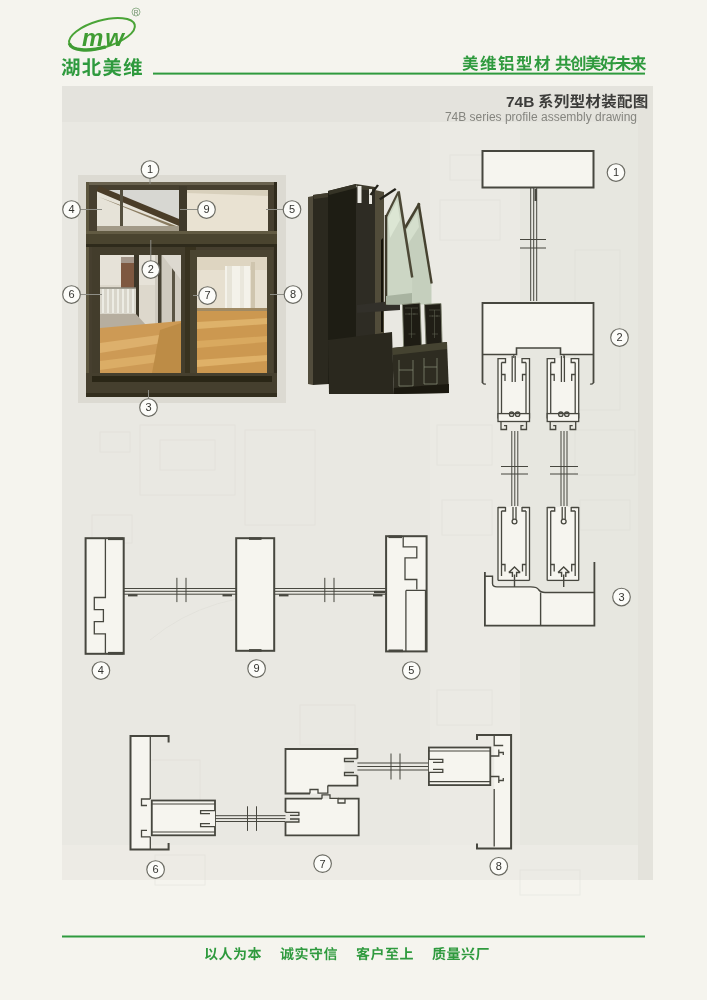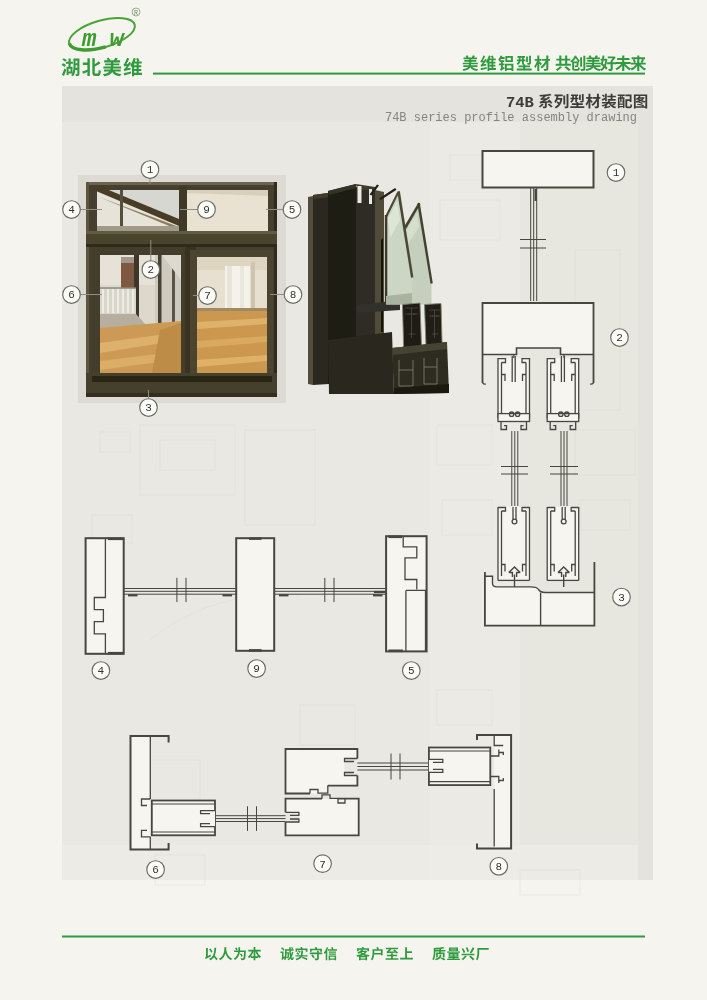--- a/index.html
+++ b/index.html
@@ -1,16 +1,16 @@
 <!DOCTYPE html>
 <html><head><meta charset="utf-8">
 <style>
 html,body{margin:0;padding:0;background:#f5f4ee;}
 #page{position:relative;width:707px;height:1000px;background:#f5f4ee;overflow:hidden;
-font-family:Liberation Mono, monospace;}
+font-family:Liberation Sans, sans-serif;}
 svg{position:absolute;top:0;left:0;}
 </style></head><body>
 <div id="page">
 <svg width="707" height="1000" viewBox="0 0 707 1000">
 <defs>
 <path id="g6765" d="M437 413H263L358 451C346 500 309 571 273 626H437ZM564 413V626H733C714 568 677 492 648 442L734 413ZM165 586C198 533 230 462 241 413H51V298H366C278 195 149 99 23 46C51 22 89 -24 108 -54C228 6 346 105 437 218V-89H564V219C655 105 772 4 892 -56C910 -26 949 21 976 45C851 98 723 194 637 298H950V413H756C787 459 826 527 860 592L744 626H911V741H564V850H437V741H98V626H269Z"></path>
 <path id="g8d28" d="M602 42C695 6 814 -50 880 -89L965 -9C895 25 778 78 685 112ZM535 319V243C535 177 515 73 209 3C238 -21 275 -64 291 -89C616 2 661 140 661 240V319ZM294 463V112H414V353H772V104H899V463H624L634 534H958V639H644L650 719C741 730 826 744 901 760L807 856C644 818 367 794 125 785V500C125 347 118 130 23 -18C52 -29 105 -59 128 -78C228 81 243 332 243 500V534H514L508 463ZM520 639H243V686C334 690 429 696 522 705Z"></path>
 <path id="g5382" d="M135 792V485C135 333 128 122 29 -20C61 -34 118 -68 142 -89C248 65 264 315 264 484V666H943V792Z"></path>
 <path id="g672a" d="M435 849V699H129V580H435V452H54V333H379C292 221 154 115 20 58C49 33 89 -15 109 -46C226 15 344 112 435 223V-90H563V228C654 115 771 15 889 -47C909 -15 948 33 976 57C843 115 706 221 619 333H950V452H563V580H877V699H563V849Z"></path>
 <path id="g5317" d="M20 159 74 35 293 128V-79H418V833H293V612H56V493H293V250C191 214 89 179 20 159ZM875 684C820 637 746 580 670 531V833H545V113C545 -28 578 -71 693 -71C715 -71 804 -71 827 -71C940 -71 970 3 982 196C949 203 896 227 867 250C860 89 854 47 815 47C798 47 728 47 712 47C675 47 670 56 670 112V405C769 456 874 517 962 576Z"></path>

